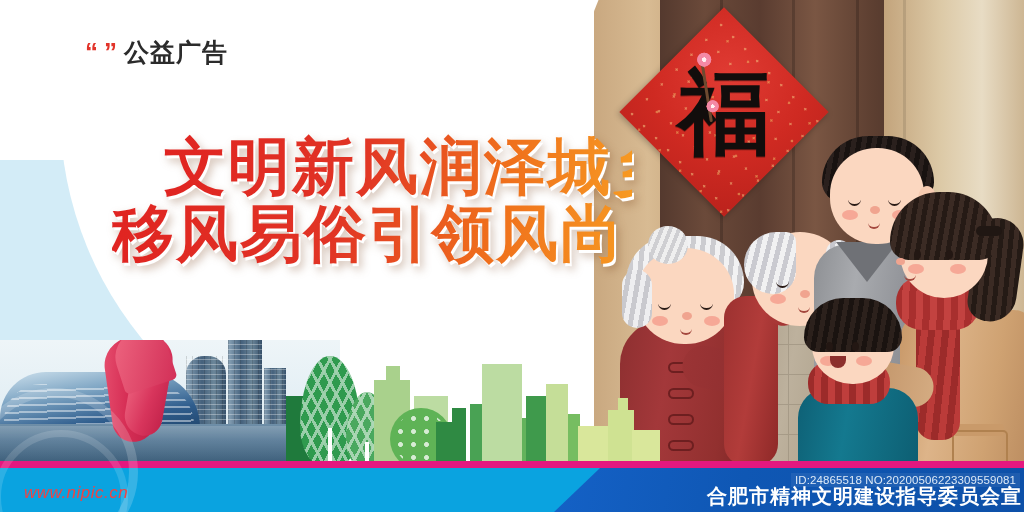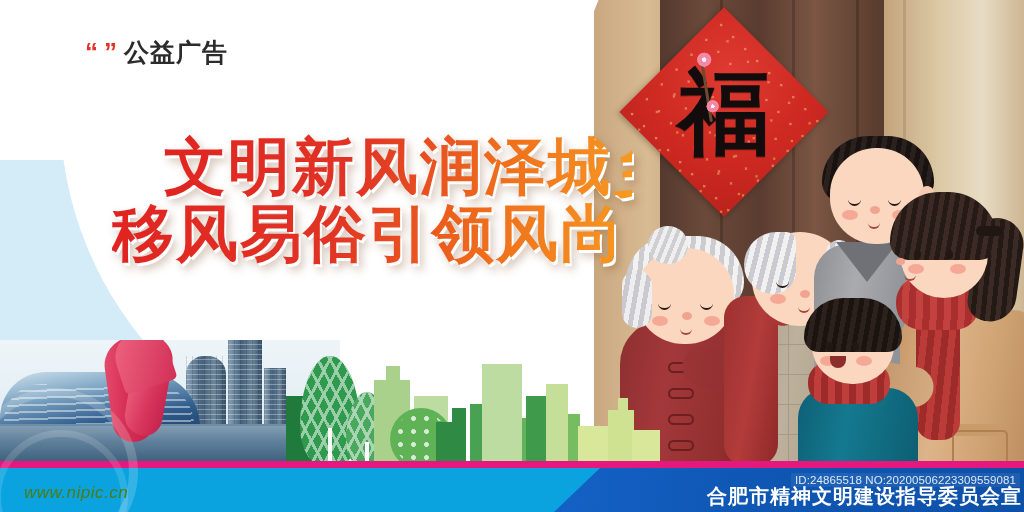--- a/index.html
+++ b/index.html
@@ -235,21 +235,21 @@
   .blue-bar{position:absolute;left:0;bottom:0;width:100%;height:44px;background:#0aa3e0;}
   .blue-bar-dark{position:absolute;right:0;bottom:0;width:470px;height:44px;
     background:linear-gradient(100deg,#1461c6 0%,#0f57b4 40%,#0d50a8 100%);
     clip-path:polygon(46px 0,100% 0,100% 100%,0 100%);}
   .rings{position:absolute;left:-30px;bottom:-44px;width:150px;height:150px;border-radius:50%;
     border:9px solid rgba(255,255,255,.18);}
   .rings2{position:absolute;left:-6px;bottom:-52px;width:120px;height:120px;border-radius:50%;
     border:7px solid rgba(255,255,255,.14);}
   .wm{position:absolute;left:24px;bottom:9px;display:flex;align-items:baseline;gap:9px;}
   .wm-cn{color:#fff;font-size:23px;font-weight:bold;font-style:italic;letter-spacing:1px;}
-  .wm-url{color:#4d7c0f;font-size:17px;font-style:italic;letter-spacing:.5px;}
+  .wm-url{color:#ef4444;font-size:17px;font-style:italic;letter-spacing:.5px;}
   .idline{position:absolute;right:4px;bottom:25px;color:#dce9f7;font-size:11.5px;letter-spacing:.1px;
     background:rgba(255,255,255,.07);padding:1px 4px;}
   .orgline{position:absolute;right:2px;bottom:2px;color:#ffffff;font-size:20px;font-weight:bold;letter-spacing:1px;}
 </style>
 </head>
 <body>
 
 <div id="poster">
 
   <div class="bg-white"></div>

